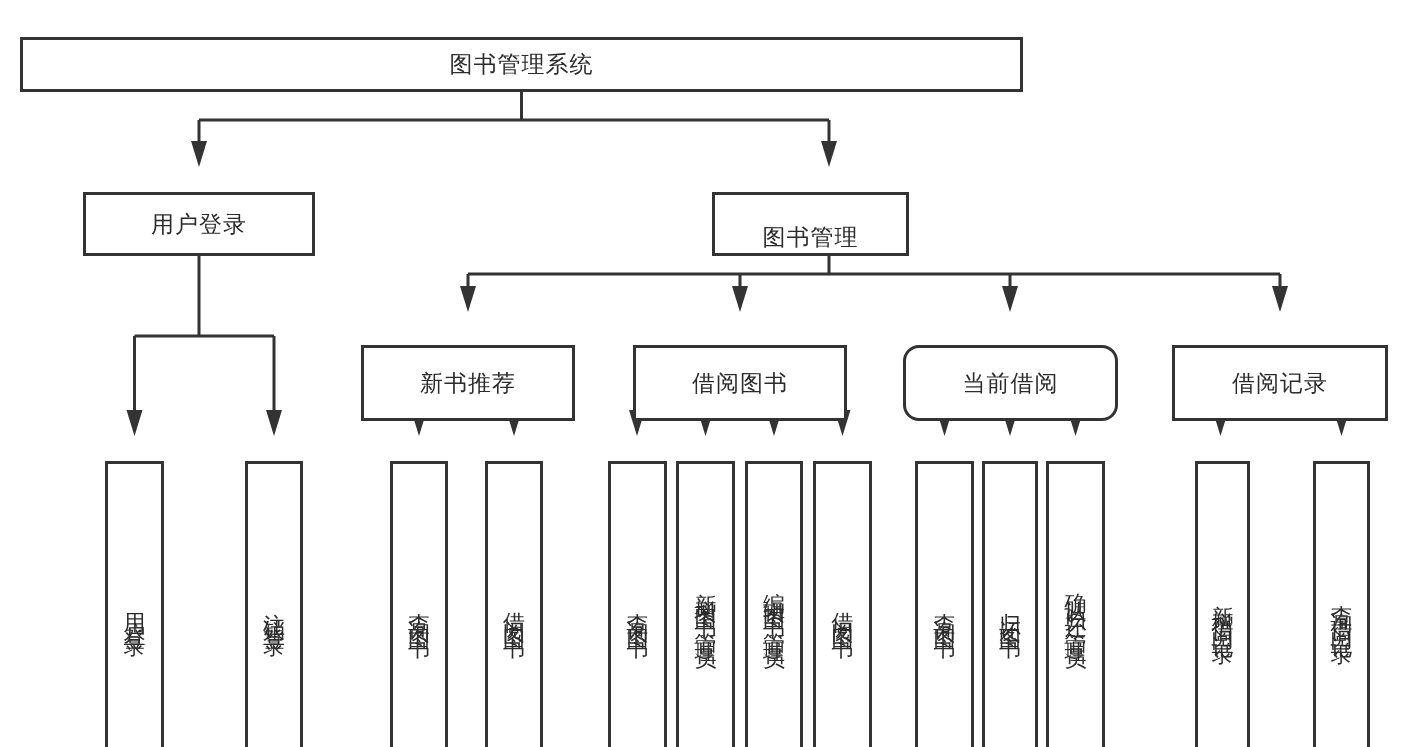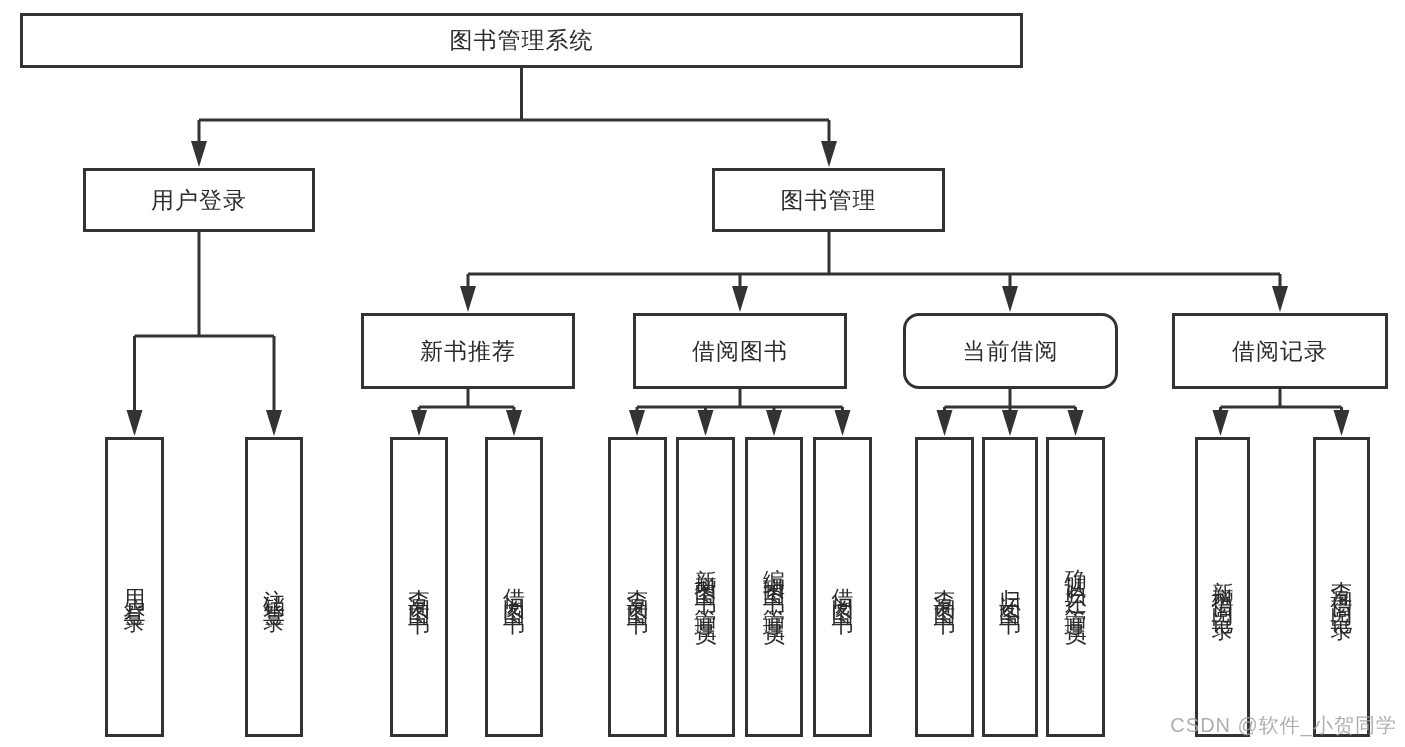--- a/index.html
+++ b/index.html
@@ -37,20 +37,21 @@
   }
 
   .node {
     position: absolute;
     background: var(--bg);
     border: 3px solid var(--line);
     display: flex;
     align-items: center;
     justify-content: center;
     z-index: 2;
+    margin-top: 24px;
   }
   .node .h-label {
     font-size: 23px;
     letter-spacing: 1px;
     color: var(--text);
     white-space: nowrap;
   }
   .leaf .v-label {
     writing-mode: vertical-rl;
     text-orientation: mixed;
@@ -58,23 +59,23 @@
     letter-spacing: 8px;
     line-height: 1.1;
     color: var(--text);
     white-space: nowrap;
   }
 
   
   .n-root   { left: 20px;   top: 13px;  width: 1003px; height: 55px; }
   
   .n-l2-0   { left: 83px;   top: 168px; width: 232px;  height: 64px; }
-  .n-l2-1   { left: 712px;  top: 168px; width: 233px;  height: 64px; }
-  
-  .n-l3     { top: 313px; height: 76px; text-align: center; }
+  .n-l2-1   { left: 712px;  top: 168px; width: 197px;  height: 64px; align-items: flex-end; }
+  
+  .n-l3     { top: 321px; height: 76px; text-align: center; }
   .n-l3-0   { left: 361px;  width: 214px; }
   .n-l3-1   { left: 633px;  width: 214px; }
   .n-l3-2   { left: 903px;  width: 215px; border-radius: 16px; }
   .n-l3-3   { left: 1172px; width: 216px; }
   
   .leaf     { top: 437px; height: 300px; width: 58px; }
   .lf-0  { left: 105px; width: 59px; }
   .lf-1  { left: 245px; }
   .lf-2  { left: 390px; }
   .lf-3  { left: 485px; }
@@ -228,15 +229,14 @@
     <span class="v-label">确认归还（管理员）</span>
   </div>
 
   <div class="node leaf lf-11">
     <span class="v-label">新增借阅记录</span>
   </div>
   <div class="node leaf lf-12">
     <span class="v-label">查询借阅记录</span>
   </div>
 
-  <div class="watermark">CSDN @软件_小贺同学</div>
 
 </div>
 
 </body></html>

